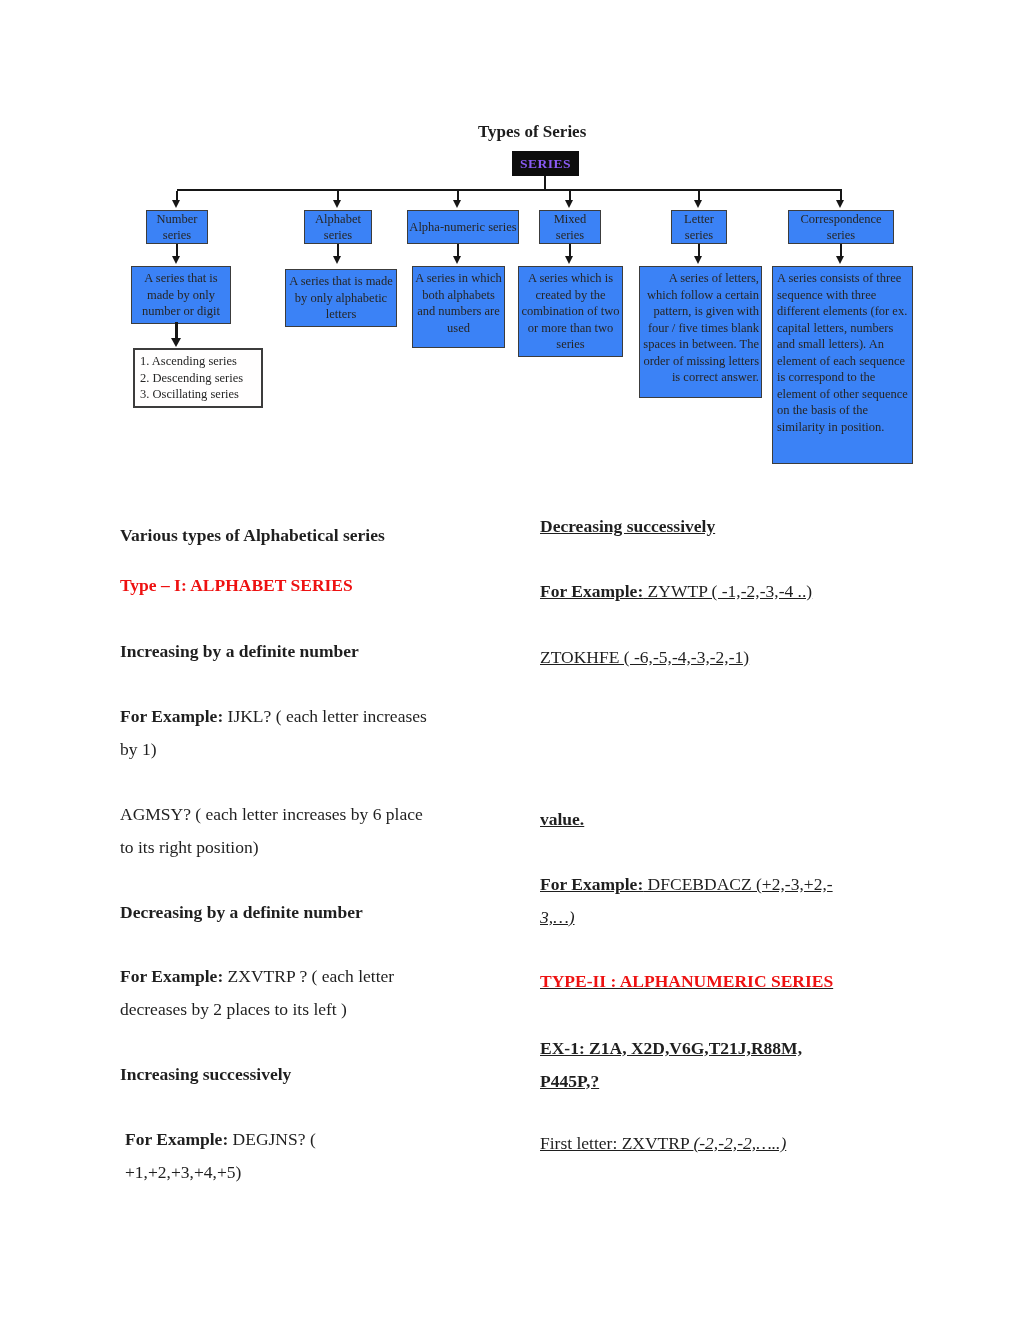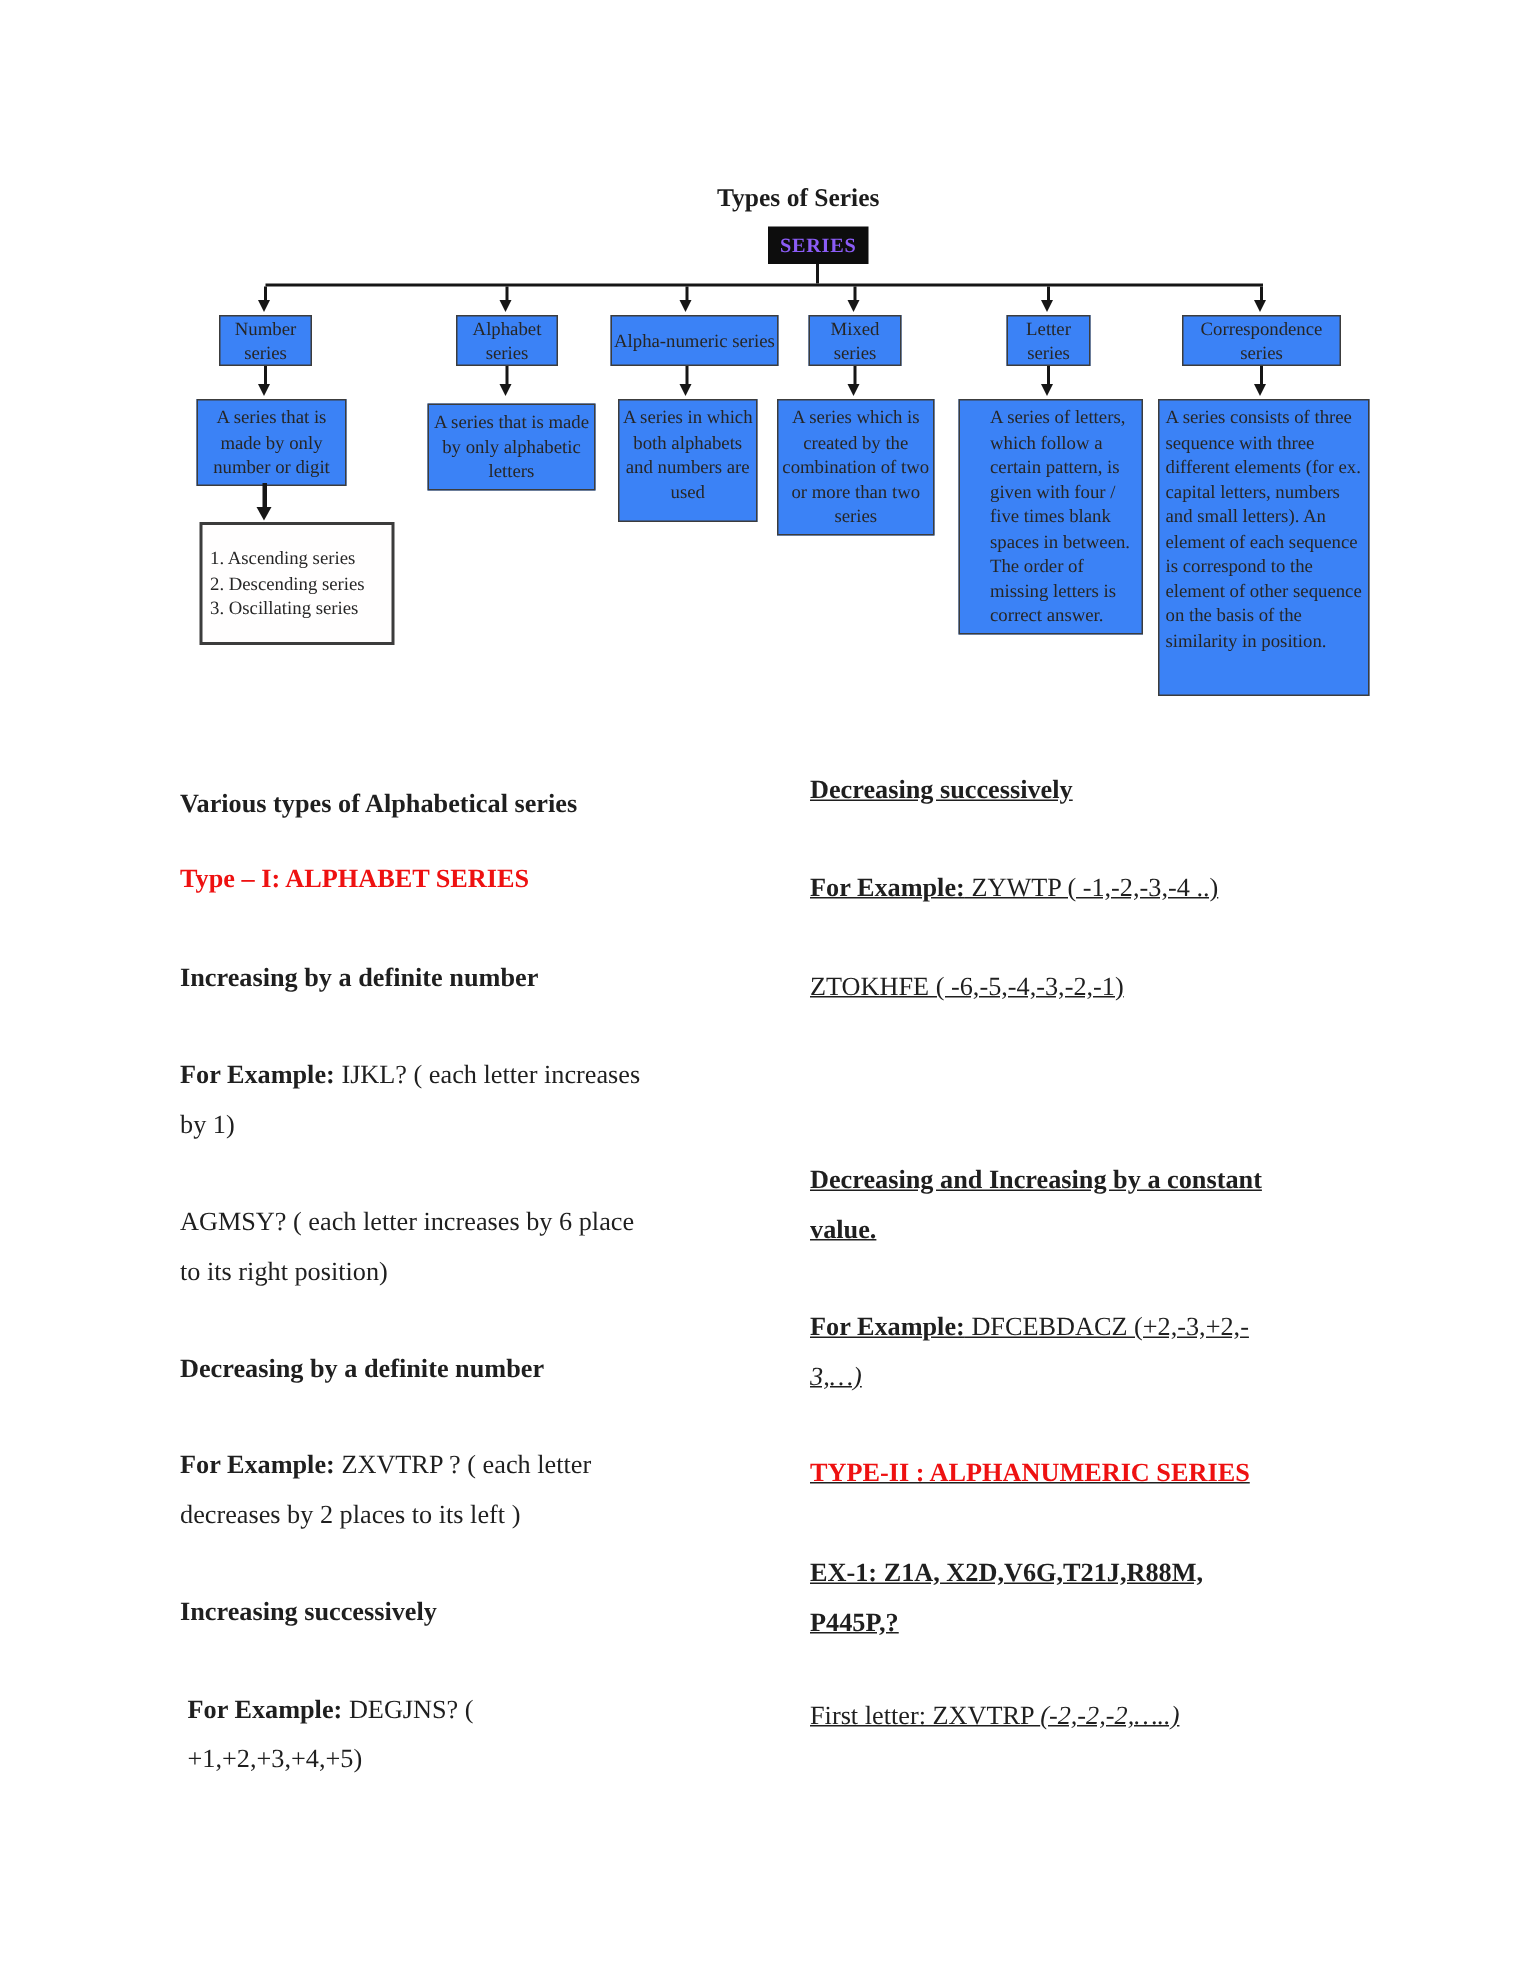--- a/index.html
+++ b/index.html
@@ -31,24 +31,24 @@
   .n2{left:304px;width:68px}
   .n3{left:407px;width:112px}
   .n4{left:539px;width:62px}
   .n5{left:671px;width:56px}
   .n6{left:788px;width:106px}
   .desc{top:266px;padding:3px 2px;text-align:center;}
   .d1{left:131px;width:100px;min-height:49px}
   .d2{left:285px;top:269px;width:112px;min-height:44px}
   .d3{left:412px;width:93px;min-height:82px}
   .d4{left:518px;width:105px;min-height:74px}
-  .d5{left:639px;width:123px;min-height:132px;text-align:left;padding-left:20px;}
+  .d5{left:639px;width:123px;min-height:132px;text-align:right;padding-left:0;}
   .d6{left:772px;width:141px;min-height:198px;text-align:left;padding-left:4px;}
   .subbox{
-    position:absolute;left:133px;top:348px;width:130px;padding:14px 5px;
+    position:absolute;left:133px;top:348px;width:130px;padding:3px 5px;
     border:2px solid #3c3c3c;background:#fffefe;font-size:12.5px;line-height:16.5px;
     text-align:left;box-sizing:border-box;color:#262626;font-family:Liberation Serif, serif;
   }
   
   .para{position:absolute;font-size:17.5px;line-height:32.5px;color:#1f1f1f;width:455px;}
   .colL{left:120px;}
   .colR{left:540px;text-decoration:underline;}
   .b{font-weight:bold;}
   .red{color:#ee1111;}
   .i{font-style:italic;}
@@ -152,21 +152,21 @@
   <div class="para colR" style="top:510px">
     <span class="b">Decreasing successively</span>
   </div>
   <div class="para colR" style="top:575px">
     <span class="b">For Example:</span><span> ZYWTP ( -1,-2,-3,-4 ..)</span>
   </div>
   <div class="para colR" style="top:641px">
     <span>ZTOKHFE ( -6,-5,-4,-3,-2,-1)</span>
   </div>
   <div class="para colR" style="top:770px">
-    <span class="b">Decreasing and Increasing by a constant</span><br>
+    <br>
     <span class="b">value.</span>
   </div>
   <div class="para colR" style="top:868px">
     <span class="b">For Example:</span><span> DFCEBDACZ (+2,-3,+2,-</span><br>
     <span class="i">3,…)</span>
   </div>
   <div class="para colR" style="top:965px">
     <span class="b red">TYPE-II : ALPHANUMERIC SERIES</span>
   </div>
   <div class="para colR" style="top:1032px">

